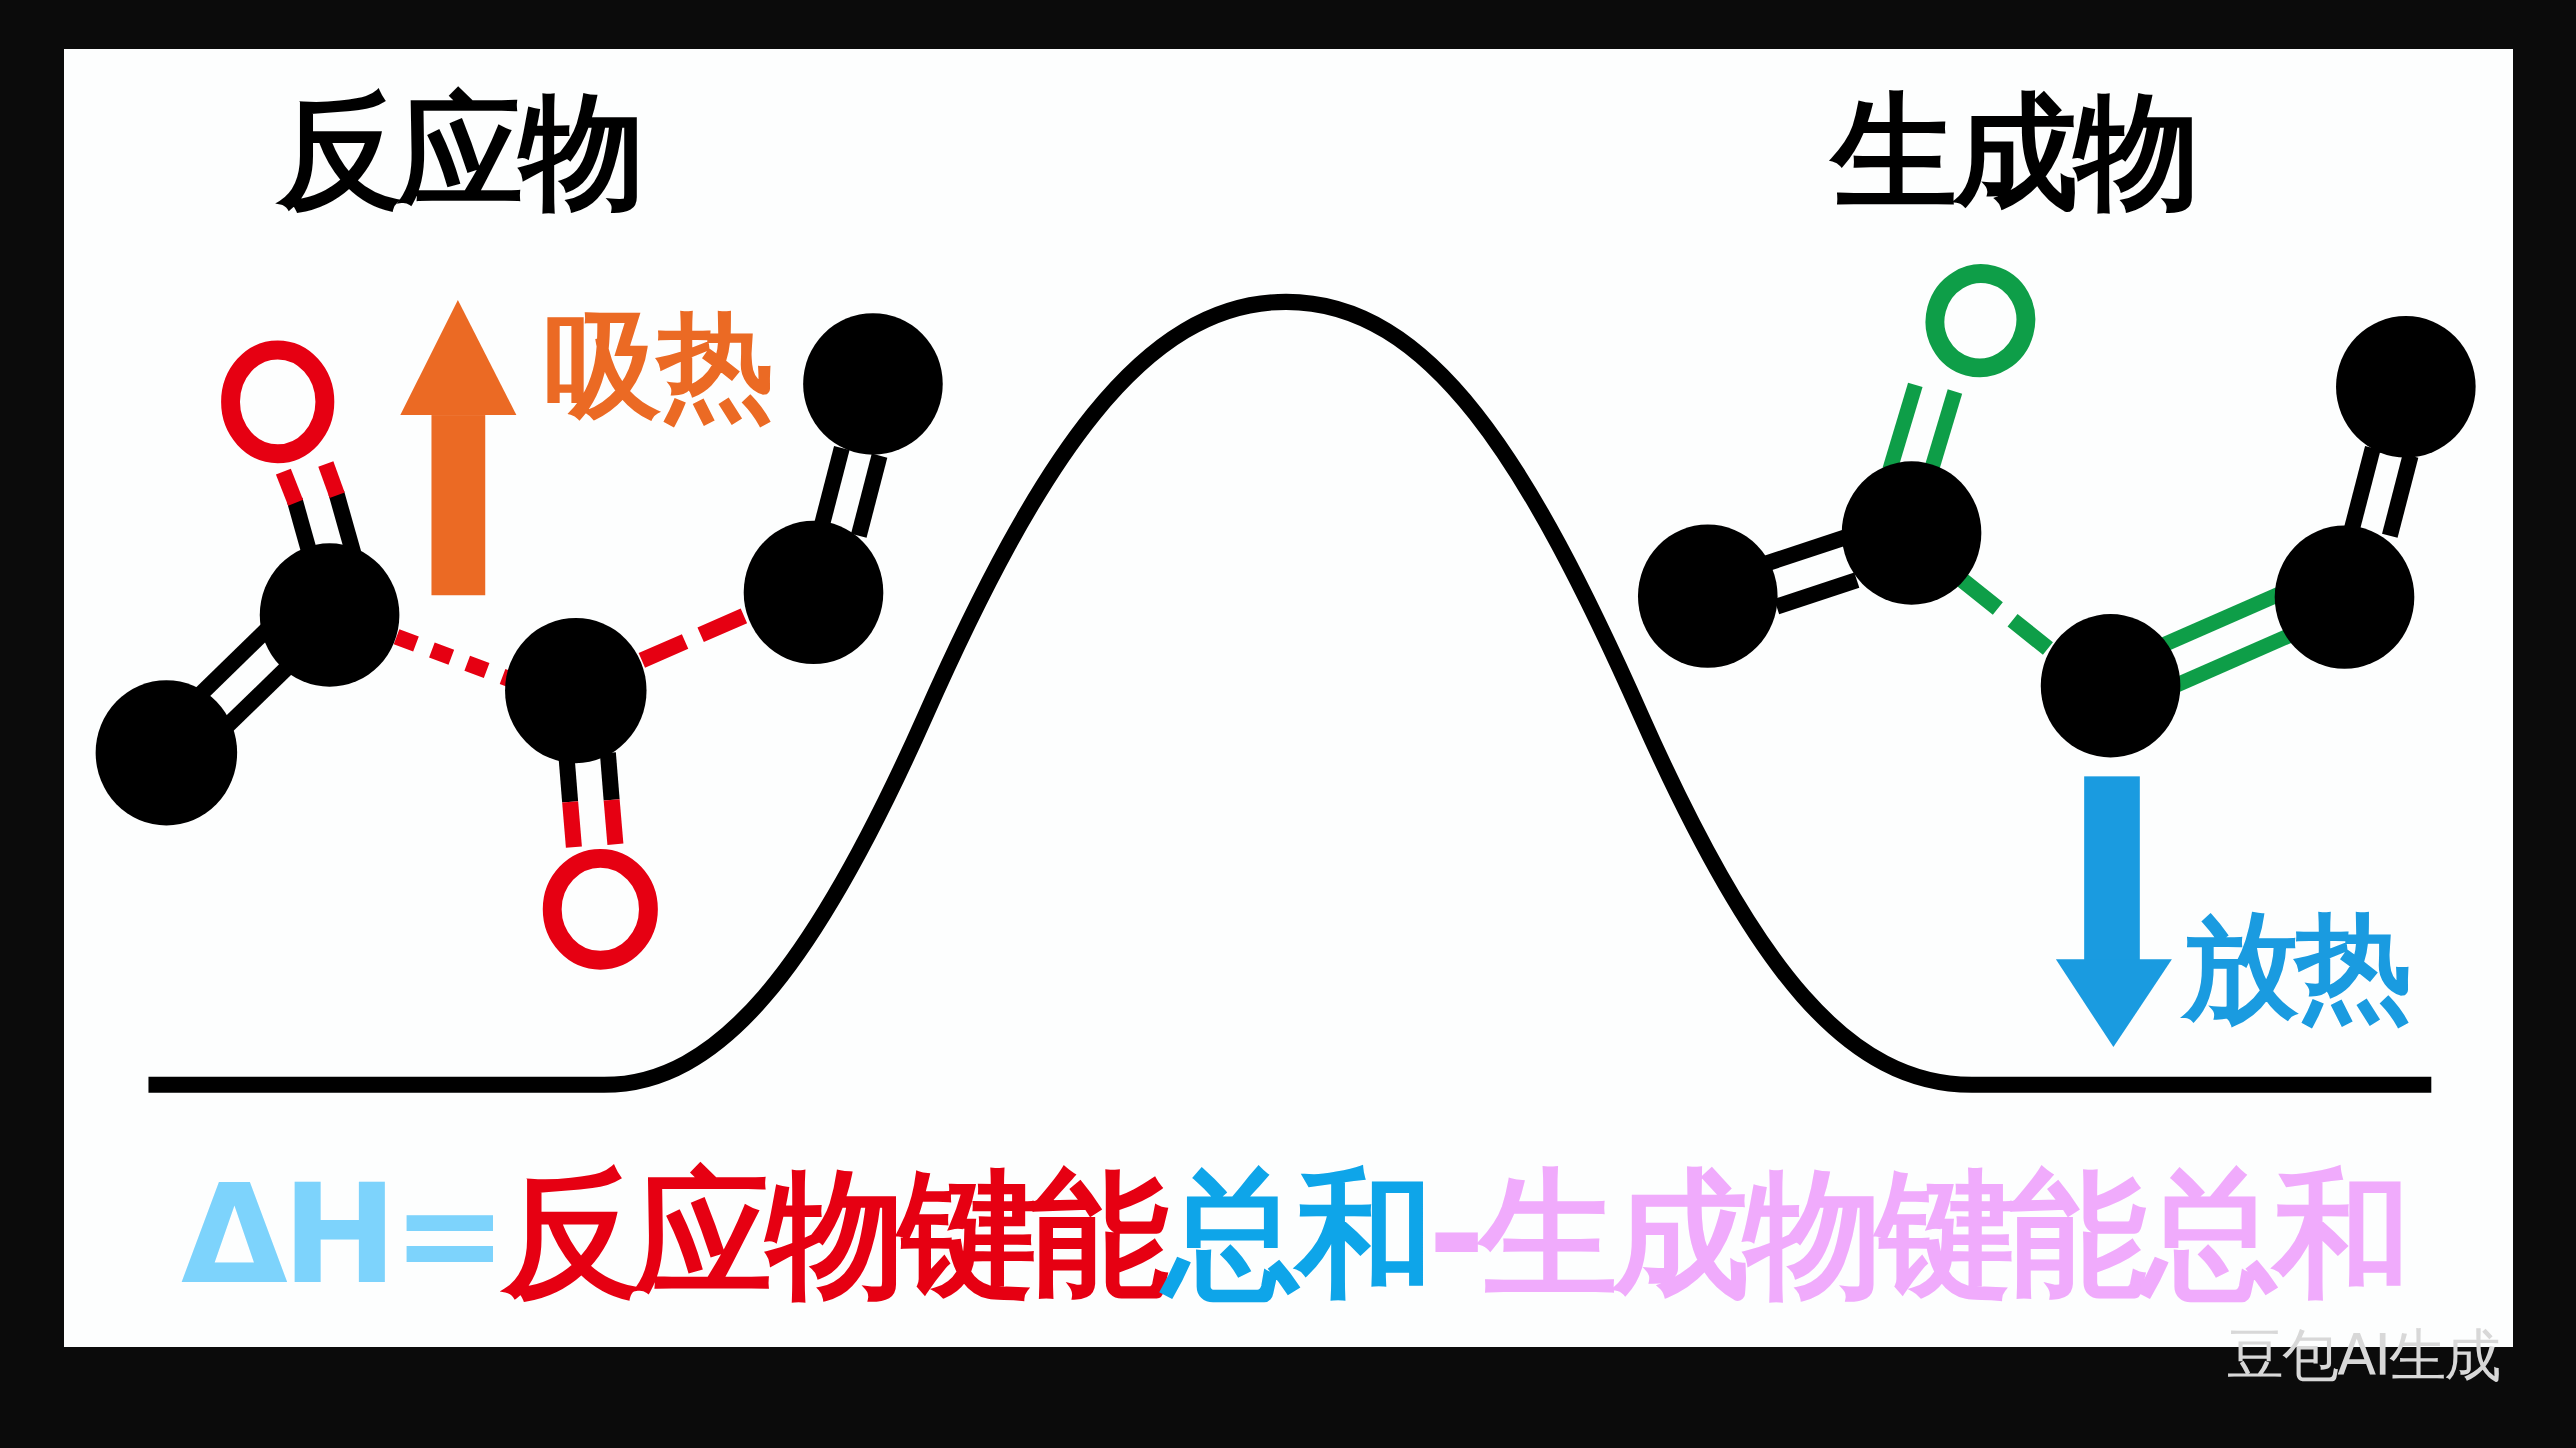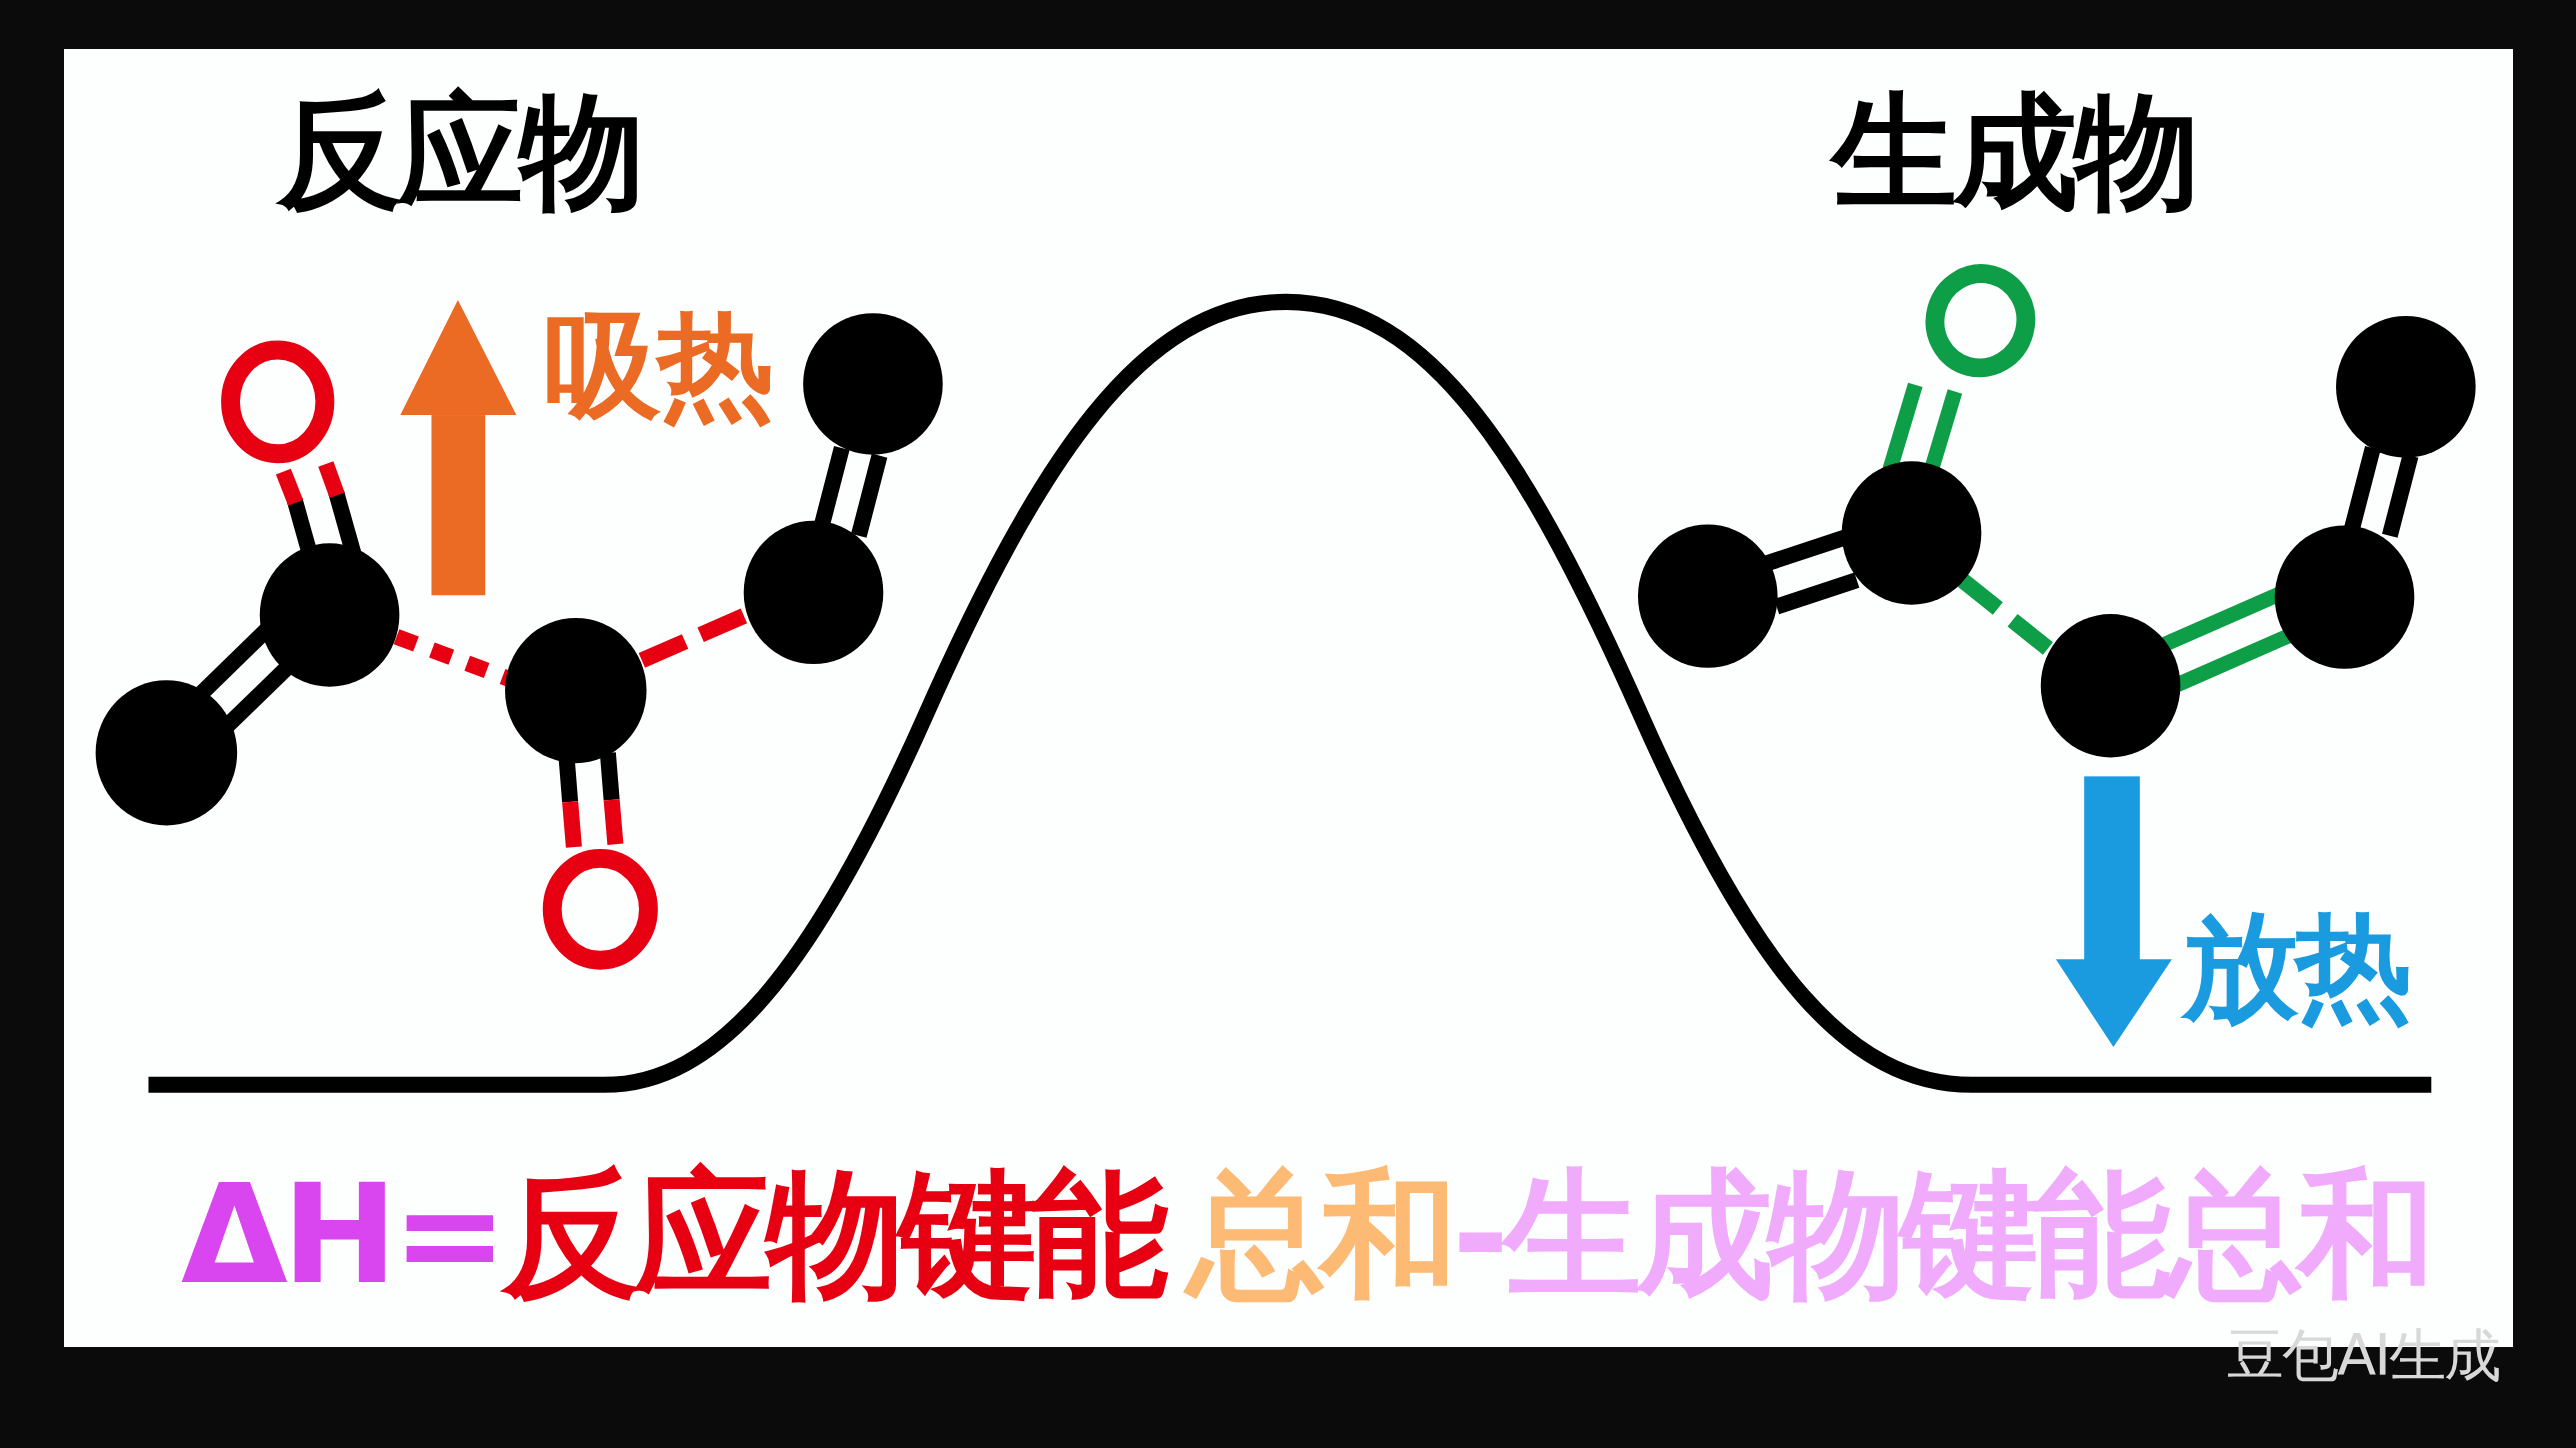--- a/index.html
+++ b/index.html
@@ -177,17 +177,17 @@
   </g>
 </svg>
 
 <div class="label title-reactants">反应物</div>
 <div class="label title-products">生成物</div>
 
 <div class="label heat-absorb" style="color:#eb6a24;">吸热</div>
 <div class="label heat-release" style="color:#1a9be0;text-align:center;">放热</div>
 
 <div class="equation">
-  <span style="color:#d946ef;">ΔH=</span><span style="color:#e60012;">反应物键能</span><span style="color:#fdba74;margin-left:24px;">总和</span><span style="color:#f0abfc;">-生成物键能总和</span>
+  <span style="color:#7dd3fc;">ΔH=</span><span style="color:#e60012;">反应物键能</span><span style="color:#0ea5e9;">总和</span><span style="color:#f0abfc;">-生成物键能总和</span>
 </div>
 
 <div class="watermark">豆包AI生成</div>
 
 
 </body></html>

